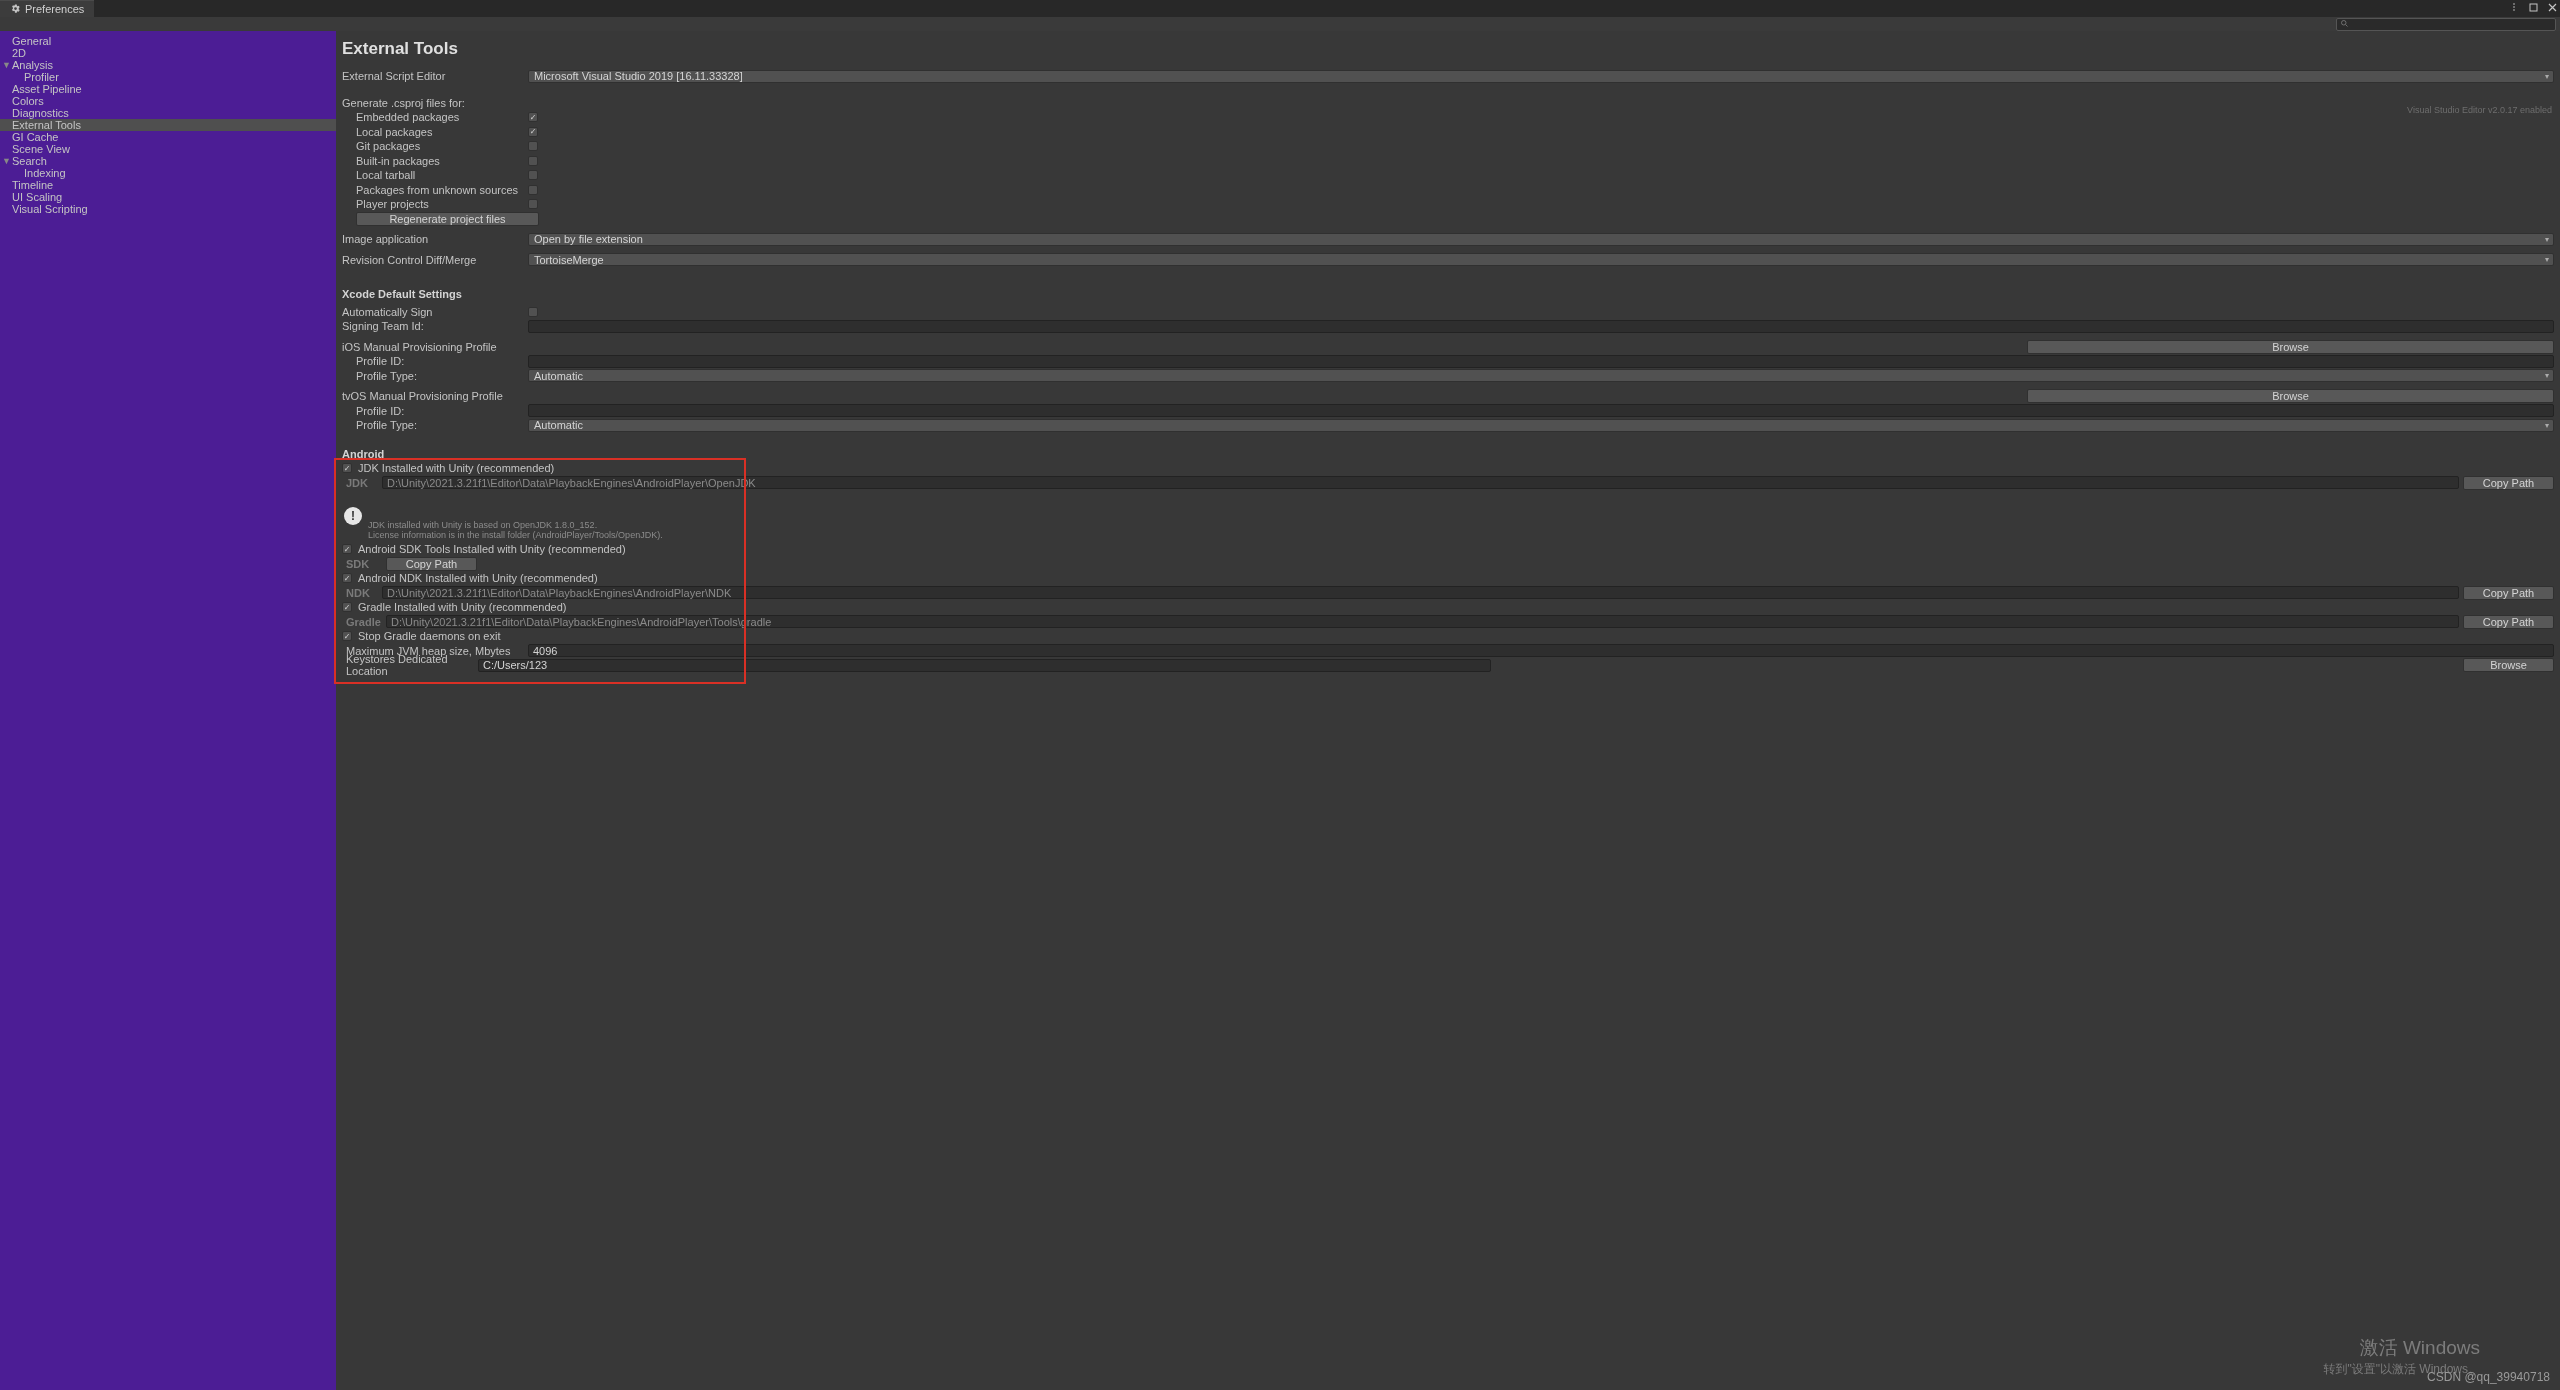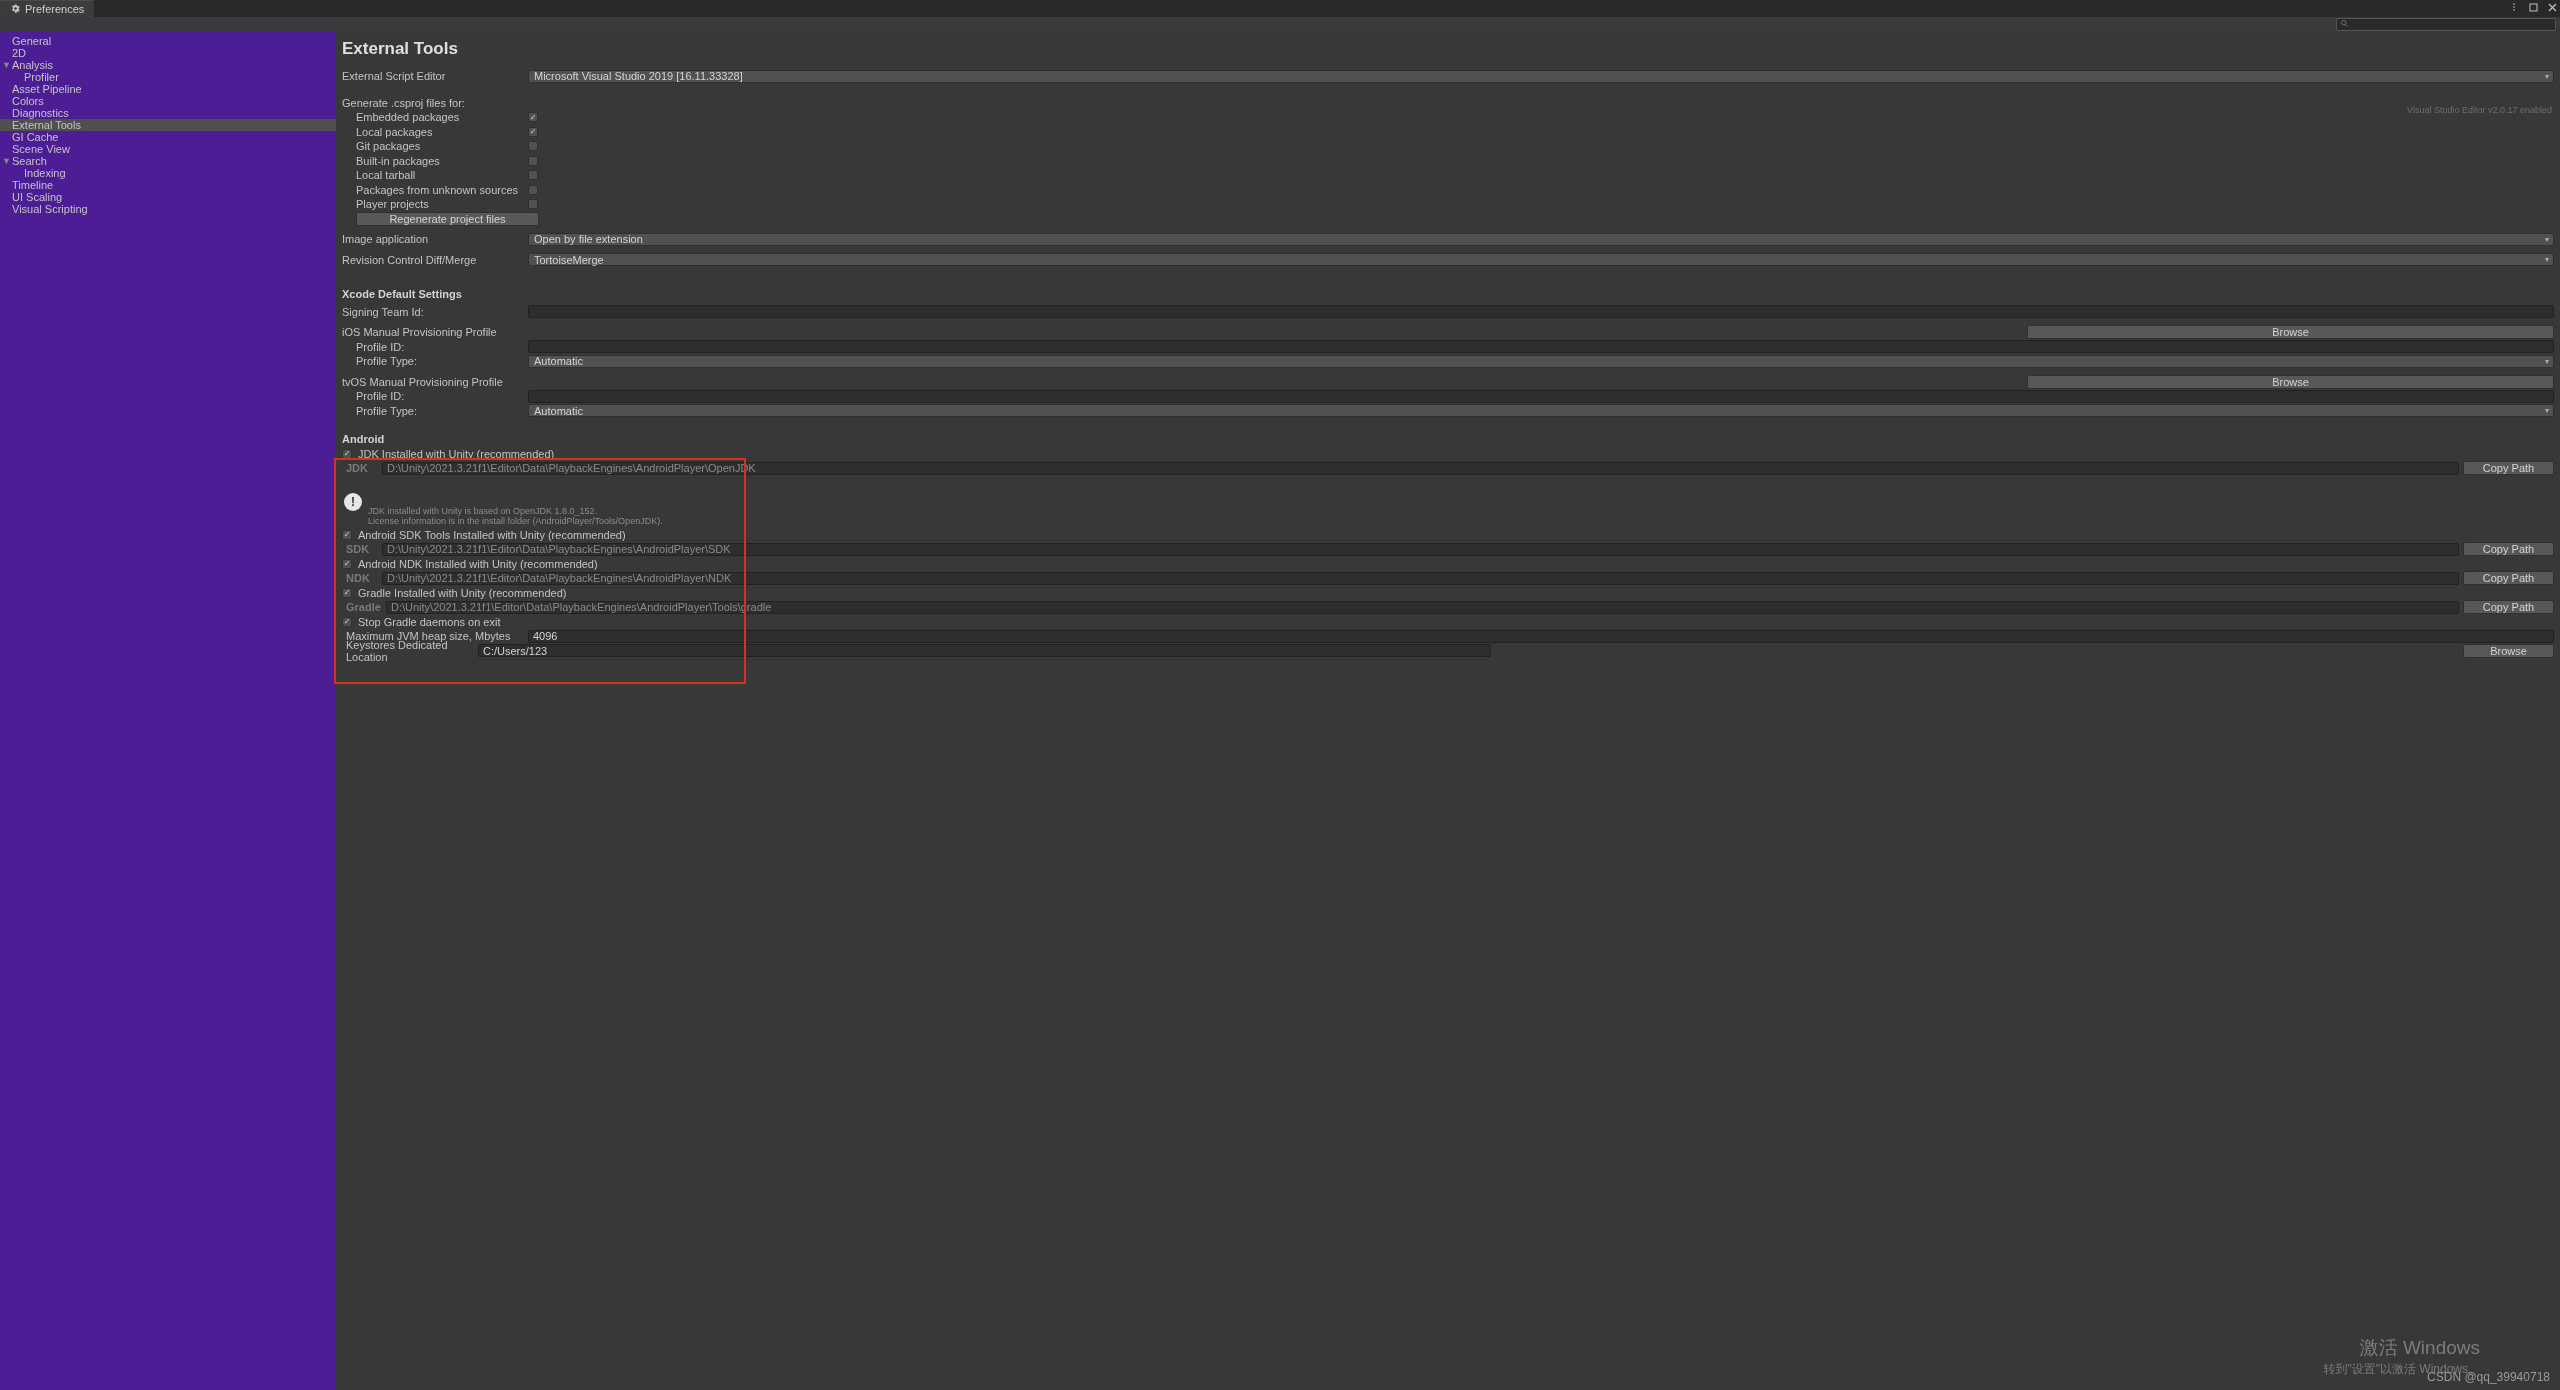--- a/index.html
+++ b/index.html
@@ -242,20 +242,24 @@
     </div>
 
     <div class="gap6"></div>
       <div class="gap6"></div>
 
     <div class="row section-head">
         <span>Xcode Default Settings</span>
       </div>
     <div class="gap3"></div>
     <div class="row">
+      <div class="lbl">Automatically Sign</div>
+      <div class="chk"></div>
+    </div>
+    <div class="row">
       <div class="lbl">Signing Team Id:</div>
       <input class="txt" style="">
     </div>
 
     <div class="gap6"></div>
 
     <div class="row">
         <div class="lbl" style="width:auto;">iOS Manual Provisioning Profile</div>
       <div style="flex:1"></div>
       <div class="btn browse">Browse</div>
@@ -315,21 +319,20 @@
       </div>
     </div>
 
     <div class="row">
       <div class="chk">✓</div>
         <div style="width:6px"></div>
       <span>Android SDK Tools Installed with Unity (recommended)</span>
     </div>
     <div class="row">
       <div class="lbl indent2 dim" style="width:40px;padding-left:4px">SDK</div>
-      <div class="textfield dim">D:\Unity\2021.3.21f1\Editor\Data\PlaybackEngines\AndroidPlayer\SDK</div>
       <div class="btn copy">Copy Path</div>
     </div>
 
     <div class="row">
       <div class="chk">✓</div>
         <div style="width:6px"></div>
       <span>Android NDK Installed with Unity (recommended)</span>
     </div>
     <div class="row">
       <div class="lbl indent2 dim" style="width:40px;padding-left:4px">NDK</div>

